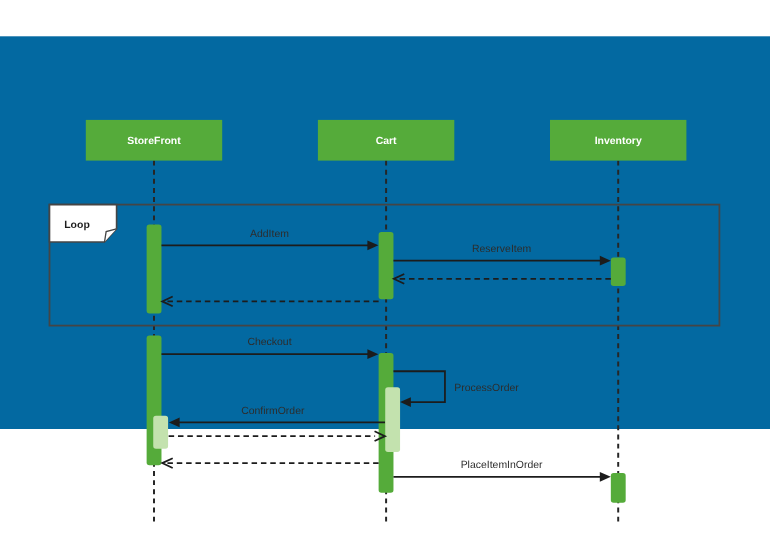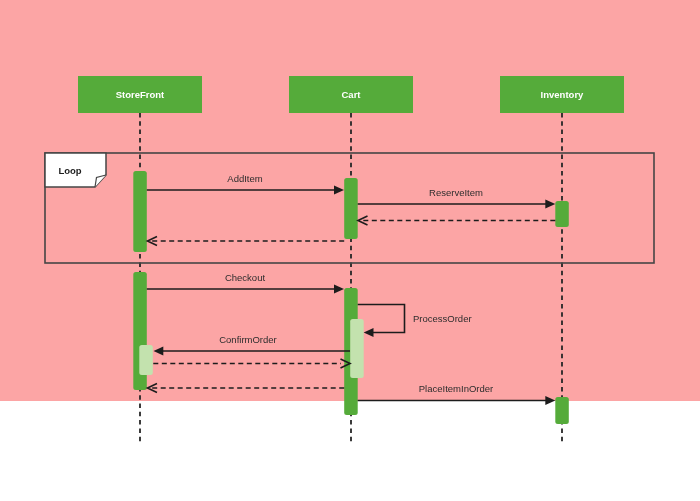--- a/index.html
+++ b/index.html
@@ -4,21 +4,21 @@
 <style>
   html, body {
     margin: 0;
     padding: 0;
     background: #ffffff;
     width: 700px;
     height: 501px;
     overflow: hidden;
     font-family: "Liberation Sans", sans-serif;
   }
-  .canvas-wrap { position: relative; width: 700px; height: 401px; background: #fca5a5; }
+  .canvas-wrap { position: relative; width: 700px; height: 357px; background: #0369a1; margin-top: 33px; }
   svg { display: block; }
   text { font-family: "Liberation Sans", sans-serif; }
   .actor-rect   { fill: #55AB3A; }
   .actor-label  { fill: #ffffff; font-size: 9.5px; font-weight: bold; text-anchor: middle; }
   .lifeline     { stroke: #262626; stroke-width: 1.8; stroke-dasharray: 4.5 3.8; fill: none; }
   .frame-rect   { fill: none; stroke: #454545; stroke-width: 1.6; }
   .frame-tag    { fill: #ffffff; stroke: #454545; stroke-width: 1.5; }
   .frame-tag-fold { fill: #ffffff; stroke: #454545; stroke-width: 1.2; }
   .frame-label  { fill: #1d1d1d; font-size: 9.5px; font-weight: bold; text-anchor: middle; }
   .activation       { fill: #55AB3A; }

